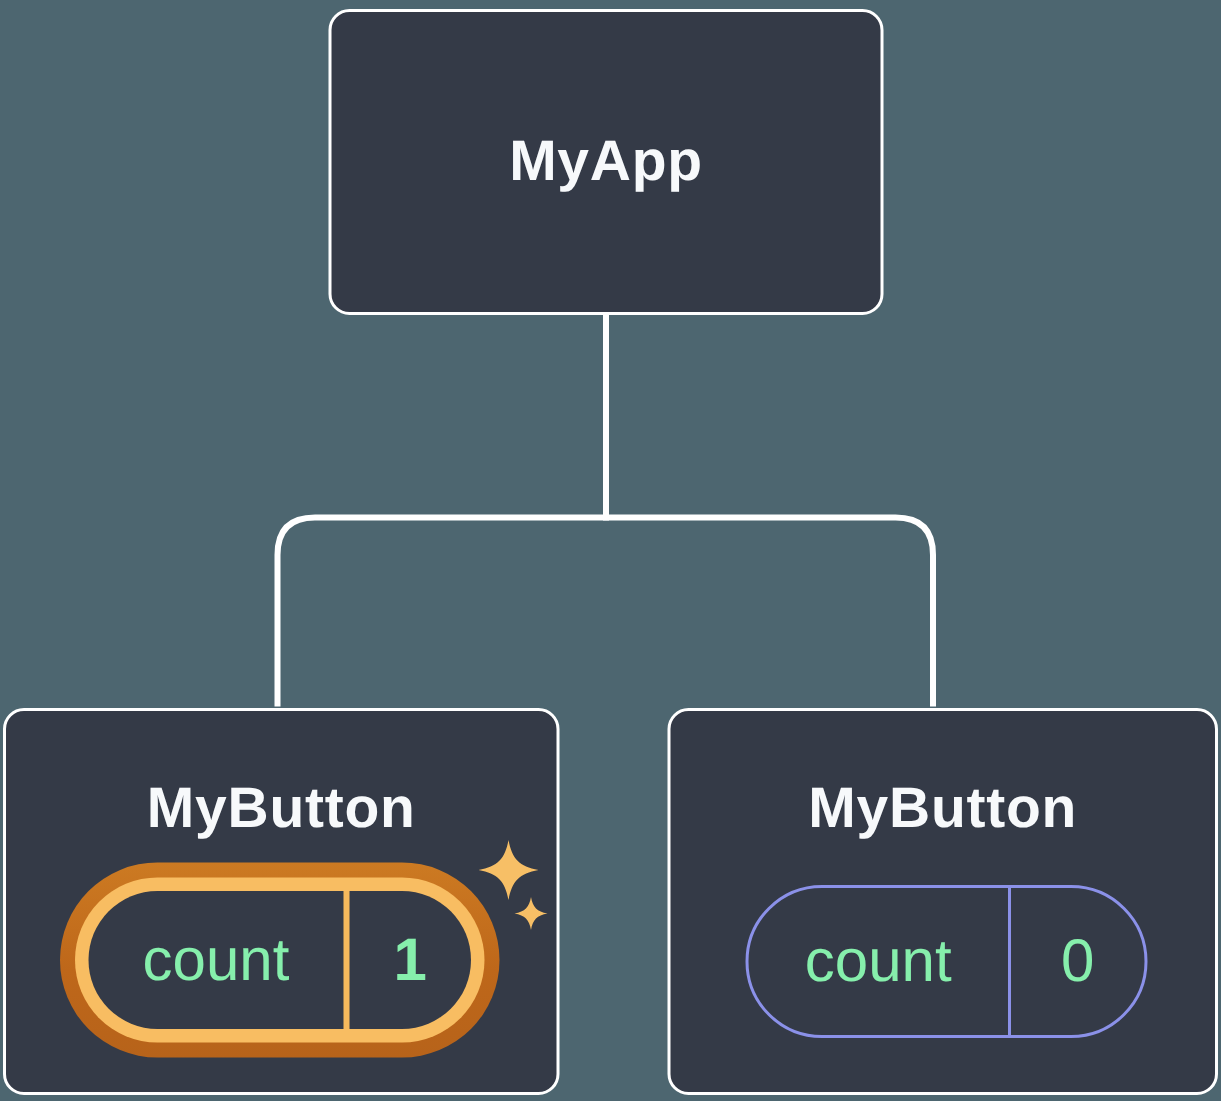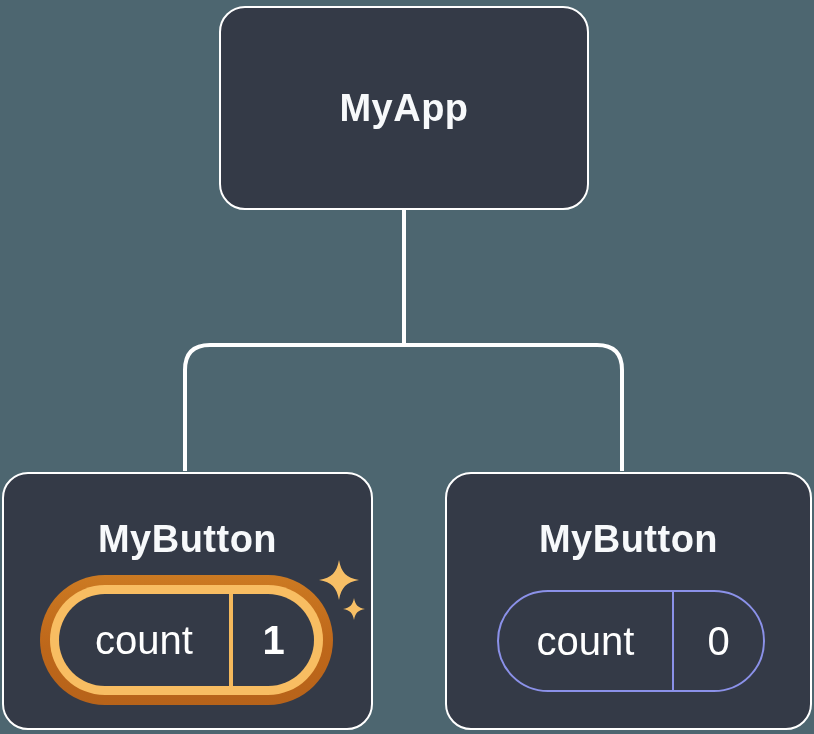--- a/index.html
+++ b/index.html
@@ -4,21 +4,21 @@
 <style>
   html,body{margin:0;padding:0;background:#4D6670;}
   .canvas{
     position:relative;width:814px;height:734px;overflow:hidden;
     background:#4D6670;
     font-family:"Liberation Sans", sans-serif;
   }
   .connectors{position:absolute;left:0;top:0;width:814px;height:734px;}
   .node{
     position:absolute;background:#343A47;border:2px solid #FFFFFF;
-    border-radius:26px;box-sizing:border-box;
+    border-radius:14px;box-sizing:border-box;
   }
   .node-root{left:219px;top:6px;width:370px;height:204px;
     display:flex;align-items:center;justify-content:center;}
   .node-child-left{left:2px;top:472px;width:371px;height:258px;}
   .node-child-right{left:445px;top:472px;width:367px;height:258px;}
   .node-label{
     color:#F7F9FB;font-size:38px;font-weight:bold;letter-spacing:0.5px;
   }
   .child-title{
     position:absolute;left:0;top:44px;width:100%;height:44px;
@@ -44,21 +44,21 @@
   .pill-hl-in .seg-val{flex:1;display:flex;align-items:center;justify-content:center;}
   
   .pill-plain{
     position:absolute;left:50px;top:116px;width:268px;height:102px;
     box-sizing:border-box;border:2px solid #8B91E9;border-radius:51px;
     display:flex;align-items:stretch;overflow:hidden;
   }
   .pill-plain .seg-key{width:173px;display:flex;align-items:center;justify-content:center;}
   .pill-plain .divider{width:2px;background:#8B91E9;}
   .pill-plain .seg-val{flex:1;display:flex;align-items:center;justify-content:center;}
-  .state-text{color:#ffffff;font-size:40px;}
+  .state-text{color:#86efac;font-size:40px;}
   .state-val-bold{font-weight:bold;}
   .sparkles{position:absolute;left:303px;top:80px;width:70px;height:72px;}
 </style>
 </head>
 <body>
 
 <div class="canvas">
 
   <svg class="connectors" viewBox="0 0 814 734" xmlns="http://www.w3.org/2000/svg" aria-hidden="true">
     <path d="M404 209 L404 347" stroke="#FFFFFF" stroke-width="4" fill="none"></path>

